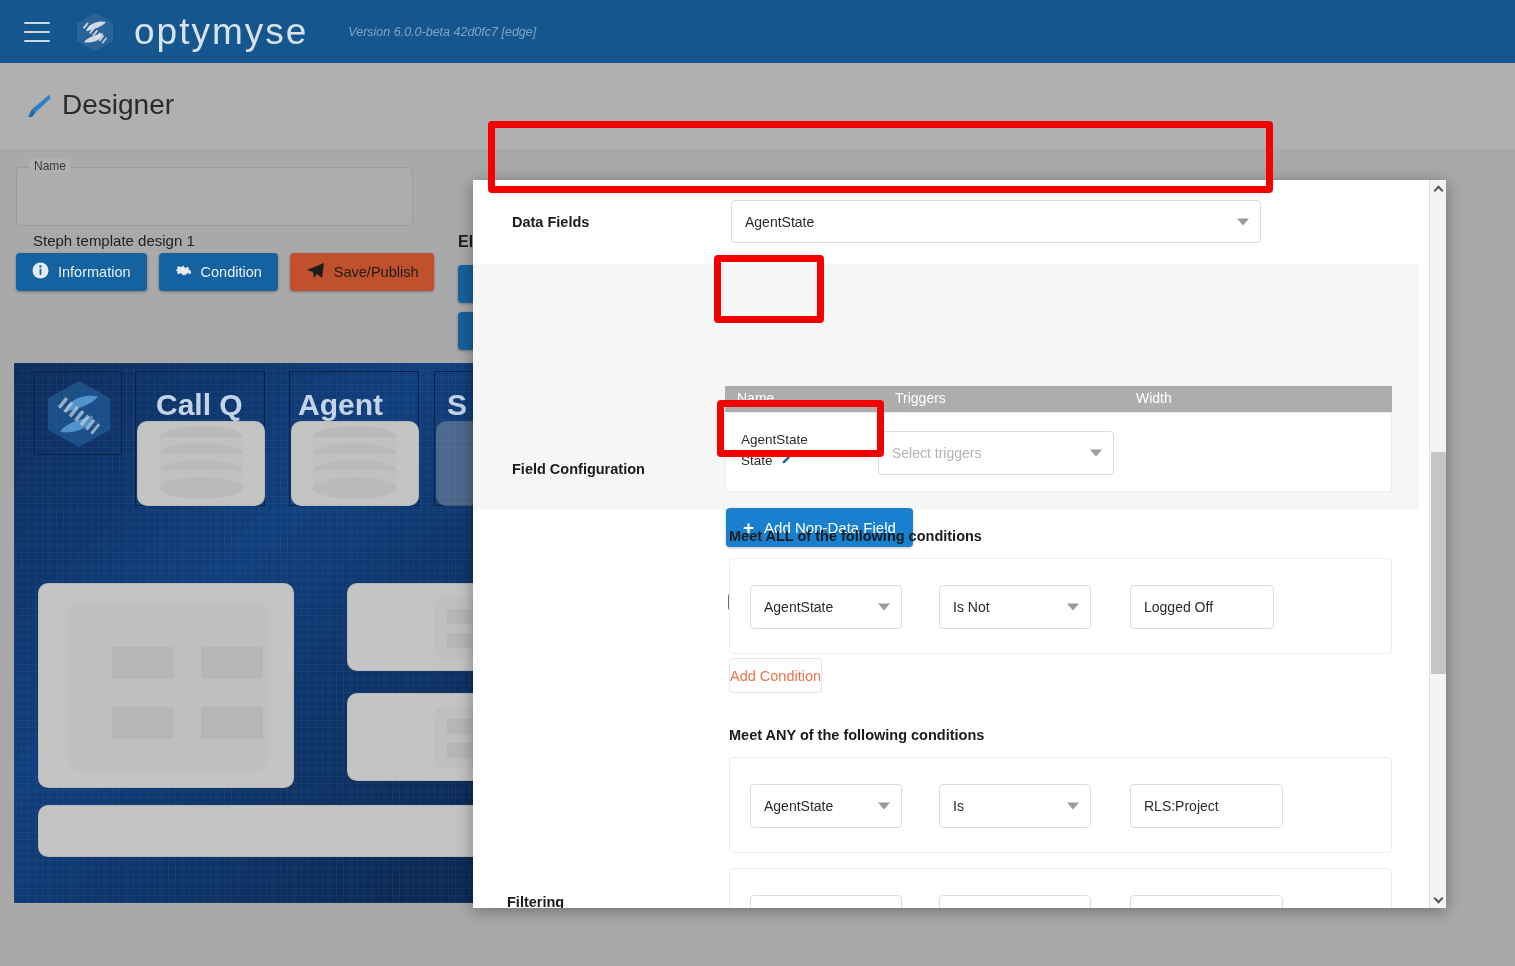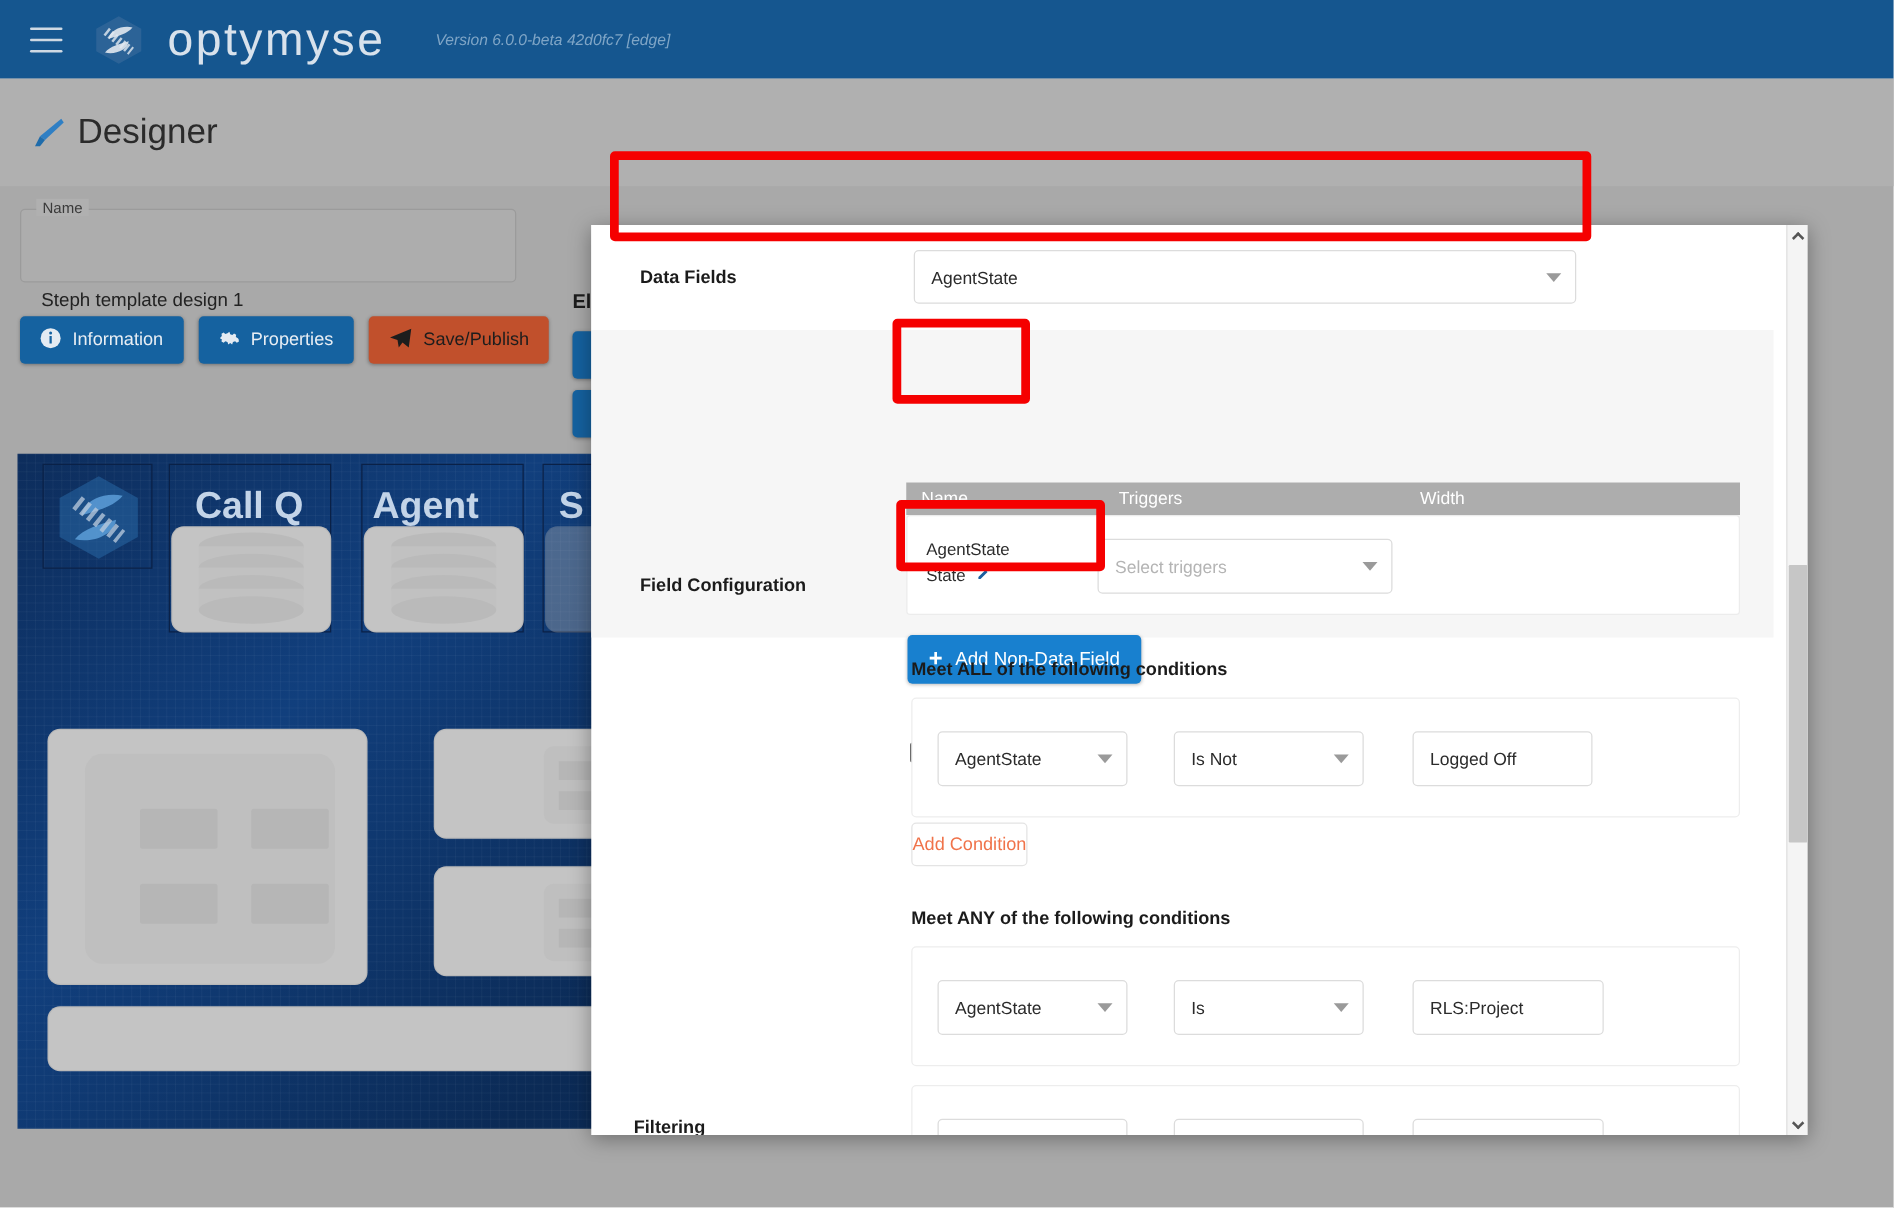--- a/index.html
+++ b/index.html
@@ -200,21 +200,21 @@
             </svg>
         </span>
         <span>Information</span>
       </div>
       <div class="btn blue">
         <span>
           <svg width="17" height="17" viewBox="0 0 20 20">
               <path fill="#e4ebf2" d="M10 6.5a3.5 3.5 0 100 7 3.5 3.5 0 000-7zm8 3.5l-1.9-1 .3-2.1-2-1.2-1.6 1.4-2-.8L10 4 8.2 5.3l-2 .8L4.6 4.7l-2 1.2.3 2.1L1 10l1.9 1-.3 2.1 2 1.2 1.6-1.4 2 .8.8 2.3 1.8-1.3 1.8 1.3.8-2.3 2-.8 1.6 1.4 2-1.2-.3-2.1z"></path>
             </svg>
         </span>
-        <span>Properties</span>
+        <span>Condition</span>
       </div>
       <div class="btn orange">
         <span>
           <svg width="19" height="17" viewBox="0 0 19 17">
               <path fill="#1d1d1d" d="M18 1L1 8l6 2 1 6 3-4 5 4z"></path>
             </svg>
         </span>
         <span>Save/Publish</span>
       </div>
     </div>

